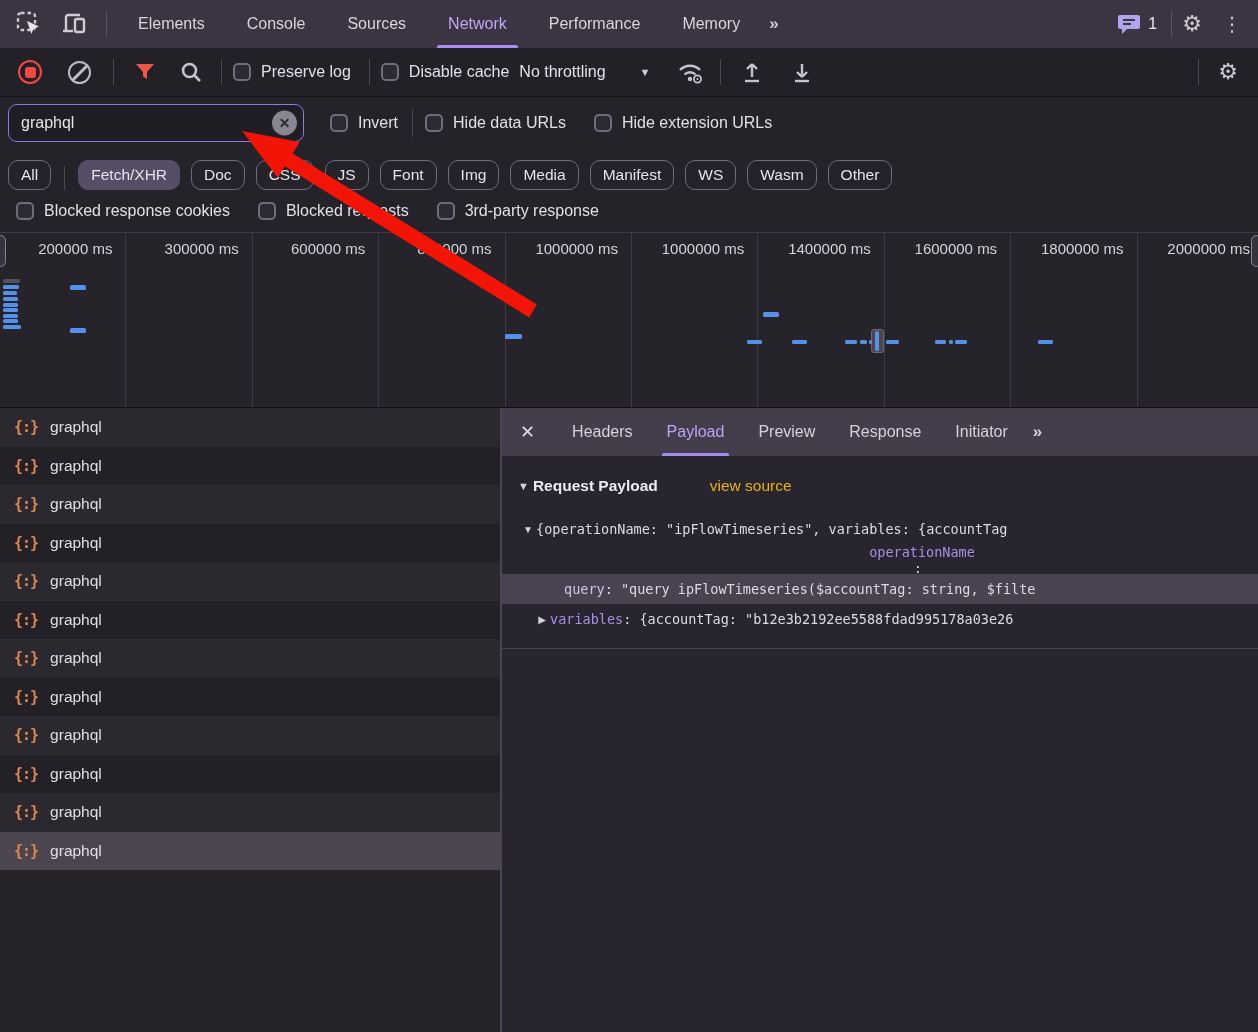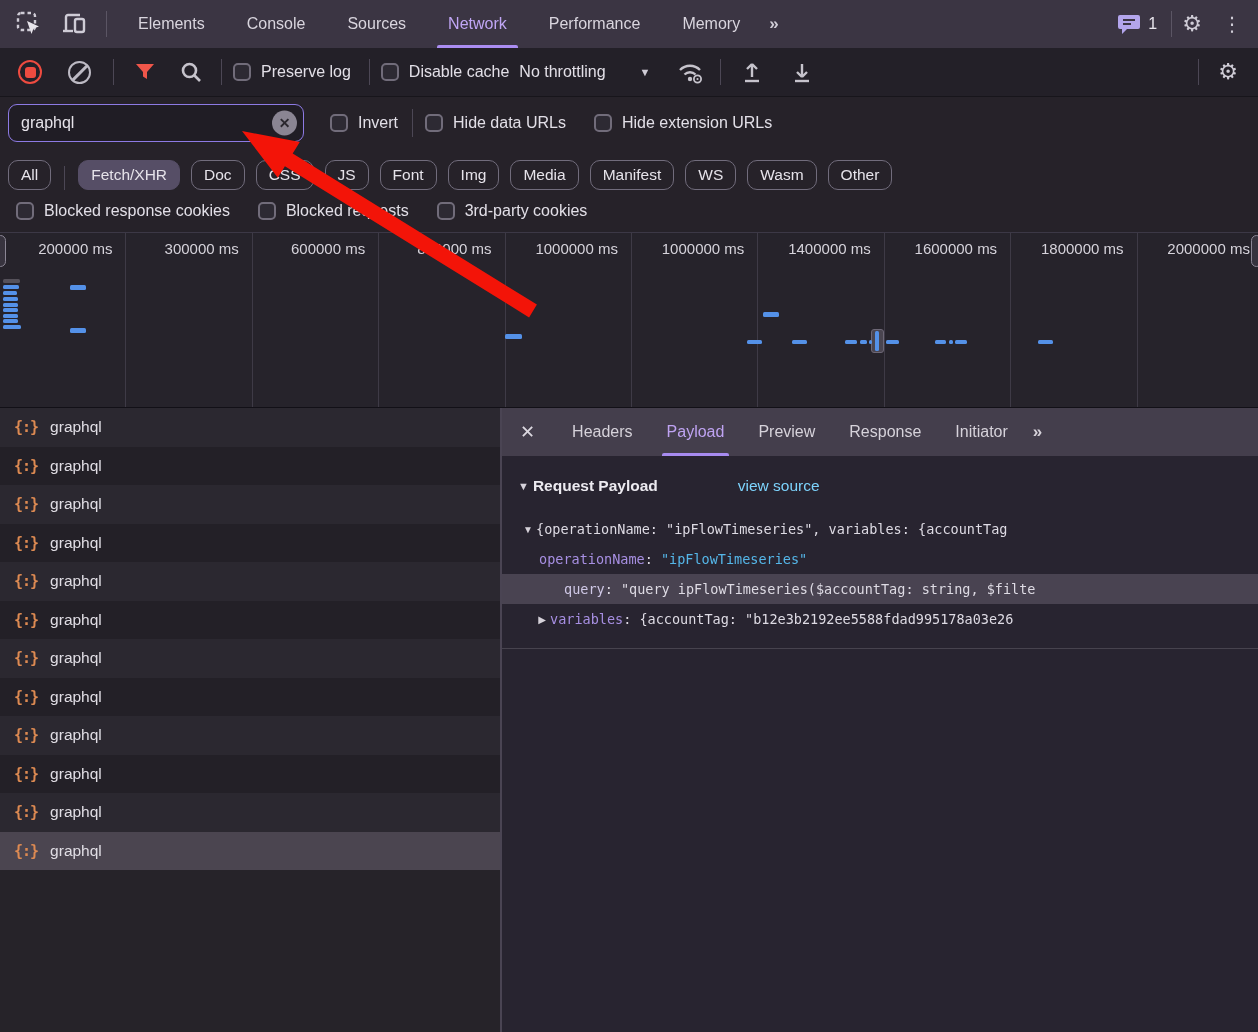--- a/index.html
+++ b/index.html
@@ -95,21 +95,21 @@
     color:#d6d2da; font-size:16px; }
   .dtab.selected { color:#bfa3f2; }
   .dtab.selected::after { content:""; position:absolute; left:12px; right:12px; bottom:0; height:3px;
     background:#a78bf0; border-radius:2px 2px 0 0; }
   .dt-chev { color:#d6d2da; font-size:17px; letter-spacing:-2px; font-weight:bold; margin-left:8px; }
 
   .payload { padding-top:14px; font-size:14px; }
   .pl-title-row { display:flex; align-items:center; height:32px; padding-left:16px; }
   .pl-tri { color:#d6d2da; font-size:11px; margin-right:4px; }
   .pl-title { color:#eceaf0; font-weight:bold; font-size:15.5px; }
-  .pl-viewsrc { color:#7dd3fc; font-size:15.5px; margin-left:80px; }
+  .pl-viewsrc { color:#eab308; font-size:15.5px; margin-left:52px; }
   .pl-lines { margin-top:12px; }
   .pl-line { height:30px; display:flex; align-items:center; white-space:pre; overflow:hidden;
     font-family:"DejaVu Sans Mono","Liberation Mono",monospace; font-size:13.5px; }
   .pl-line.hl { background:#494351; }
   .pl-toggle { color:#d6d2da; font-size:10px; width:16px; flex:0 0 16px; text-align:center;
     font-family:"Liberation Sans",sans-serif; }
   .seg-plain { color:#dedbe4; }
   .seg-key { color:#a78fe2; }
   .seg-keylight { color:#cfc8e6; }
   .seg-str { color:#55b6e8; }
@@ -250,21 +250,21 @@
       <div class="cb-group">
         <div class="cb"></div>
         <span class="cb-label">Blocked response cookies</span>
       </div>
       <div class="cb-group">
         <div class="cb"></div>
         <span class="cb-label">Blocked requests</span>
       </div>
       <div class="cb-group">
         <div class="cb"></div>
-        <span class="cb-label">3rd-party cookies</span>
+        <span class="cb-label">3rd-party response</span>
       </div>
     </div>
 
   <div class="timeline" id="timeline">
     <div class="tl-handle" style="left:-5px;"></div>
     <div class="tl-handle" style="left:1251px;"></div>
   <div class="tl-col">200000 ms</div>
       <div class="tl-col">300000 ms</div>
       <div class="tl-col">600000 ms</div>
       <div class="tl-col">800000 ms</div>
@@ -367,21 +367,21 @@
         <span class="dt-chev">»</span>
       </div>
       <div class="payload">
         <div class="pl-title-row">
           <span class="pl-tri">▼</span>
           <span class="pl-title">Request Payload</span>
           <span class="pl-viewsrc">view source</span>
         </div>
         <div class="pl-lines" id="payload-lines">
             <div class="pl-line" style="padding-left: 18px;"><span class="pl-toggle">▼</span><span class="seg-plain">{operationName: "ipFlowTimeseries", variables: {accountTag</span></div>
-            <div class="pl-line" style="padding-left: 37px;"><span class="seg-key">operationName</span><span class="seg-plain">: </span><span class="seg-str">"ipFlowTimeseries"</span></div>
+            <div class="pl-line" style="padding-left: 84px; flex-direction: column;"><span class="seg-key">operationName</span><span class="seg-plain">: </span><span class="seg-str">"ipFlowTimeseries"</span></div>
             <div class="pl-line hl" style="padding-left: 62px;"><span class="seg-keylight">query</span><span class="seg-plain">: </span><span class="seg-plain">"query ipFlowTimeseries($accountTag: string, $filte</span></div>
             <div class="pl-line" style="padding-left: 32px;"><span class="pl-toggle">▶</span><span class="seg-key">variables</span><span class="seg-plain">: </span><span class="seg-plain">{accountTag: "b12e3b2192ee5588fdad995178a03e26</span></div>
           </div>
         <div class="pl-divider"></div>
       </div>
     </div>
   </div>
 
   <div class="bottomstrip"></div>
 

